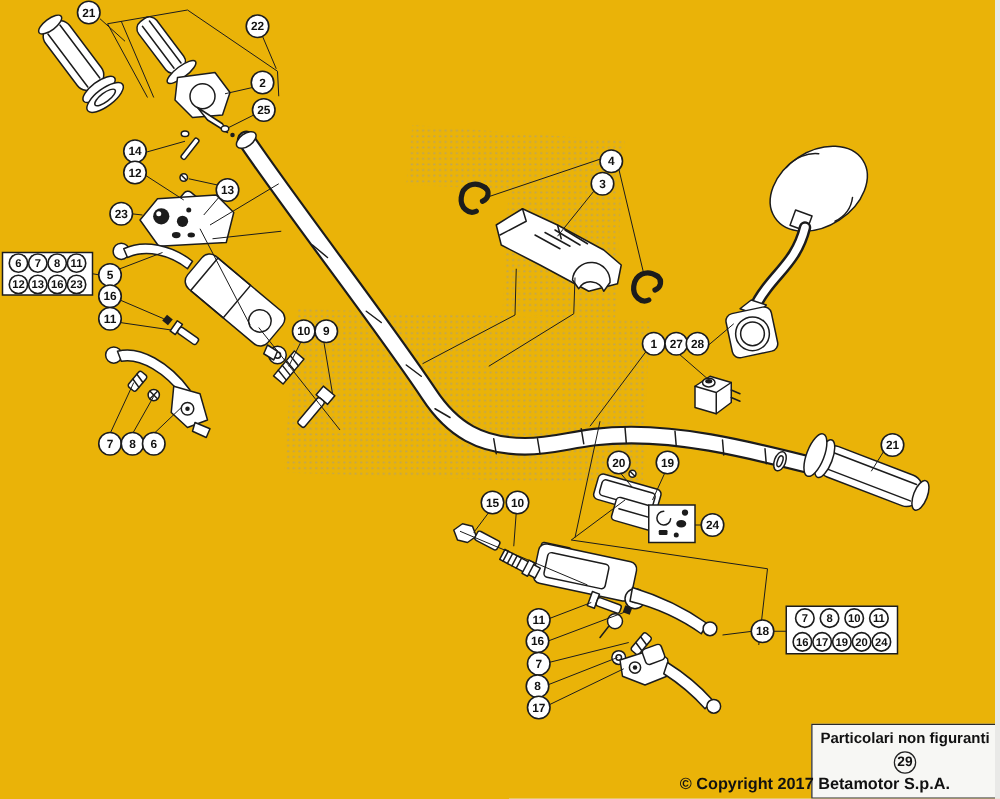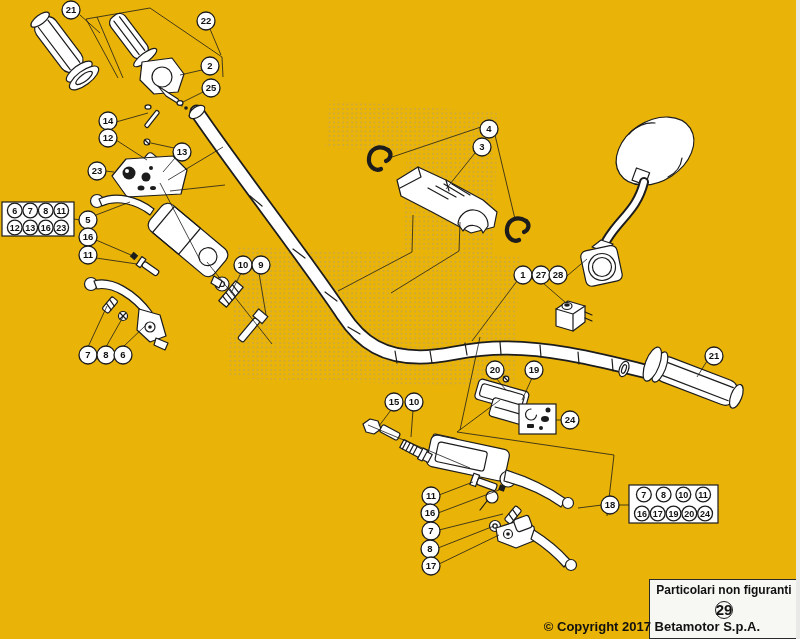--- a/index.html
+++ b/index.html
@@ -16,21 +16,21 @@
   .stem-i{stroke:#ffffff;stroke-width:6;fill:none;stroke-linecap:round;}
   .balloon{fill:#ffffff;stroke:#1c1c1c;stroke-width:1.3;}
   .balloon-text{font:700 9.5px "Liberation Sans",sans-serif;fill:#111;text-anchor:middle;}
   .balloon-text.small{font-size:9px;}
   .gbox{fill:#ffffff;stroke:#1c1c1c;stroke-width:1.2;}
   #notshown-box{position:absolute;left:649px;top:567px;width:148px;height:55px;
     border:1.2px solid #2a2a2a;background:#f7f7f4;text-align:center;color:#111;
     font-size:12px;font-weight:700;line-height:1.32;padding-top:3px;box-sizing:content-box;margin-top:12px;}
   #notshown-ref{display:inline-flex;width:16px;height:16px;border:1.2px solid #222;
     border-radius:50%;align-items:center;justify-content:center;
-    font-size:15px;font-weight:700;margin-top:2px;}
+    font-size:11px;font-weight:700;margin-top:2px;}
   #copyright{position:absolute;left:0;top:619px;width:760px;text-align:right;
     font-size:13px;font-weight:700;color:#111;}
 </style>
 </head>
 <body>
 
 <div id="page">
 
   <svg width="800" height="639" viewBox="0 0 800 639">
     <defs>

